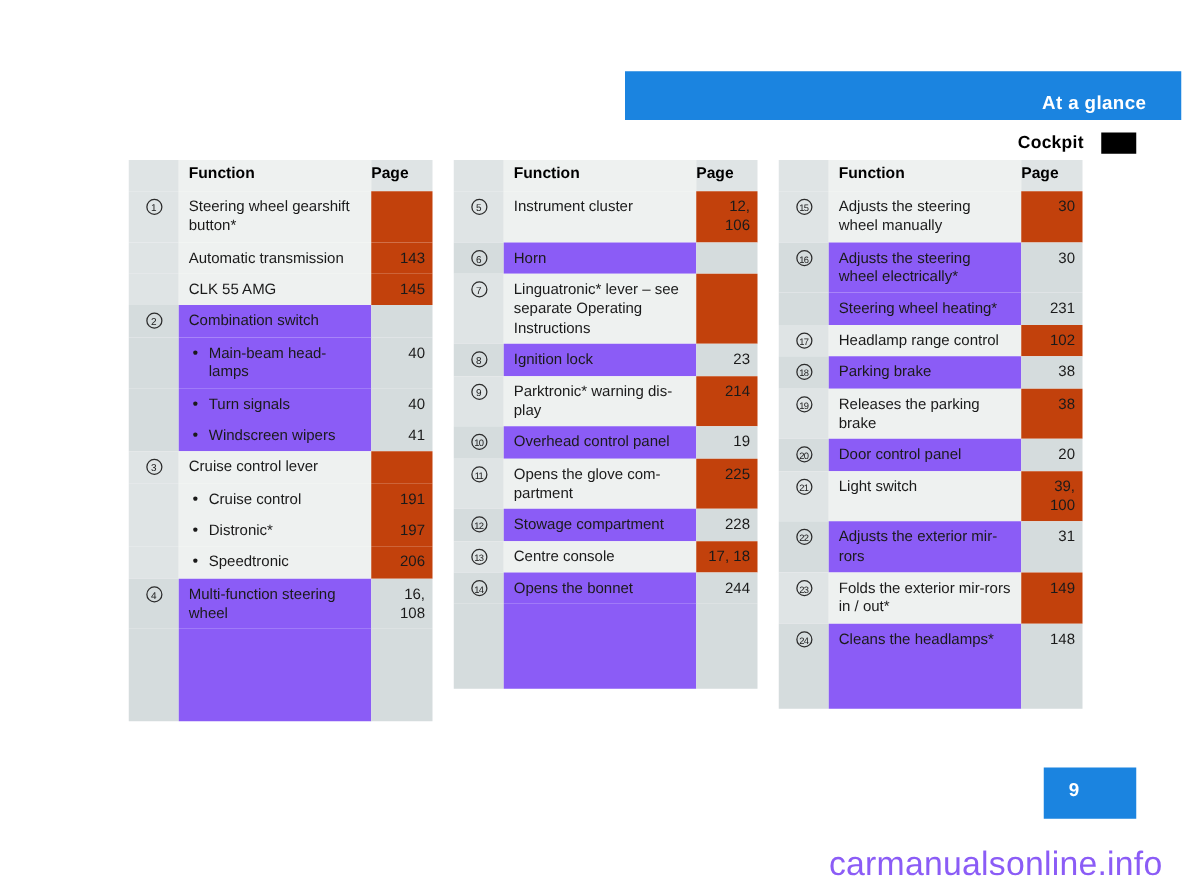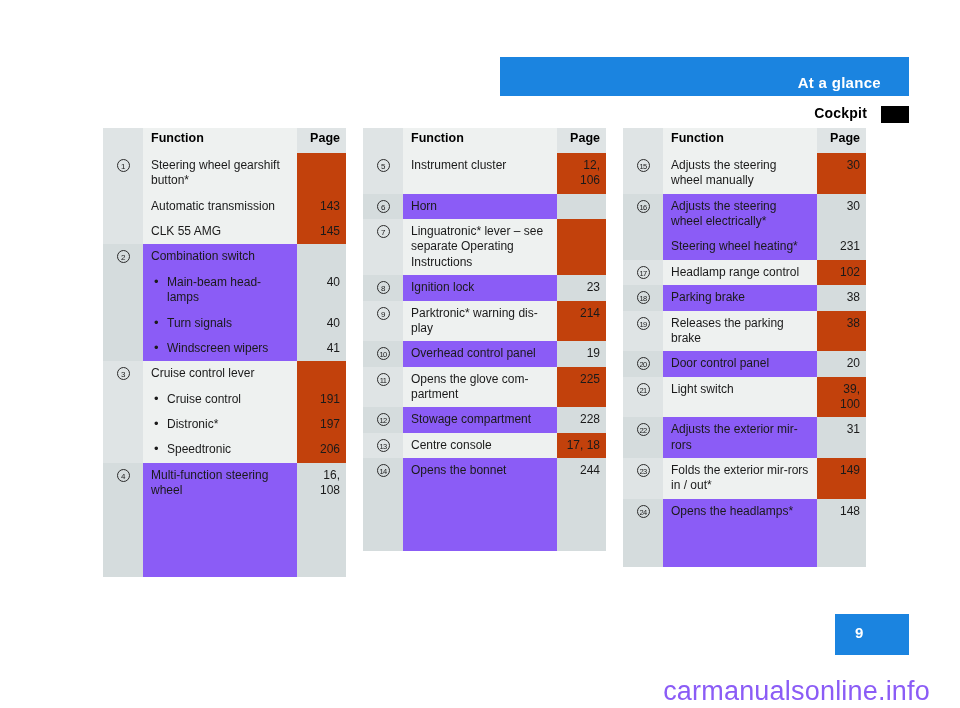--- a/index.html
+++ b/index.html
@@ -14,21 +14,21 @@
     position: relative;
     overflow: hidden;
     -webkit-font-smoothing: antialiased;
   }
 
   
   #header-band {
     position: absolute;
     left: 500px;
     top: 57px;
-    width: 409px;
+    width: 445px;
     height: 39px;
     background: #1b84e0;
   }
   #header-band .band-title {
     position: absolute;
     right: 28px;
     bottom: 5px;
     color: #ffffff;
     font-size: 15px;
     font-weight: bold;
@@ -89,21 +89,21 @@
 
   
   .hdr-num, .hdr-fn, .hdr-pg {
     height: 22px;
     font-size: 12.5px;
     font-weight: bold;
     color: #000;
     background: #dfe4e5;
   }
   .hdr-fn { text-align: left;  padding: 3px 0 0 8px !important; background: #eef1f0; }
-  .hdr-pg { text-align: right; padding: 3px 6px 0 0 !important; }
+  .hdr-pg { text-align: left; padding: 3px 6px 0 0 !important; }
   .hdr-num { background: #dfe4e5; }
 
   
   td.c-num {
     background: #dfe4e5;
     text-align: center;
     padding-top: 5px !important;
   }
   td.c-fn {
     background: #eef1f0;
@@ -430,21 +430,21 @@
           <td class="c-fn">Adjusts the exterior mir-rors</td>
           <td class="c-pg">31</td>
         </tr>
         <tr>
           <td class="c-num"><span class="circnum wide">23</span></td>
           <td class="c-fn">Folds the exterior mir-rors in / out*</td>
           <td class="c-pg">149</td>
         </tr>
         <tr class="alt">
           <td class="c-num"><span class="circnum wide">24</span></td>
-          <td class="c-fn">Opens the headlamps*</td>
+          <td class="c-fn">Cleans the headlamps*</td>
           <td class="c-pg">148</td>
         </tr>
         <tr class="filler alt">
           <td class="c-num"></td>
           <td class="c-fn"></td>
           <td class="c-pg"></td>
         </tr>
       </tbody>
     </table>
   </div>

